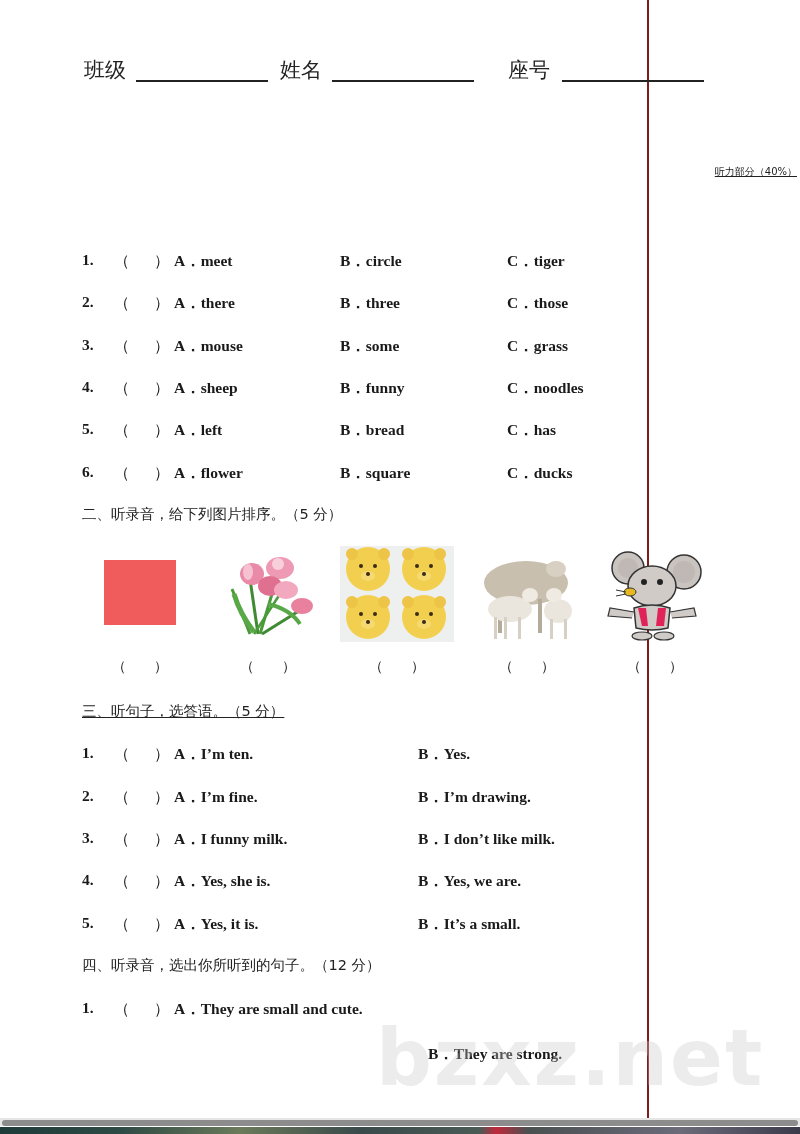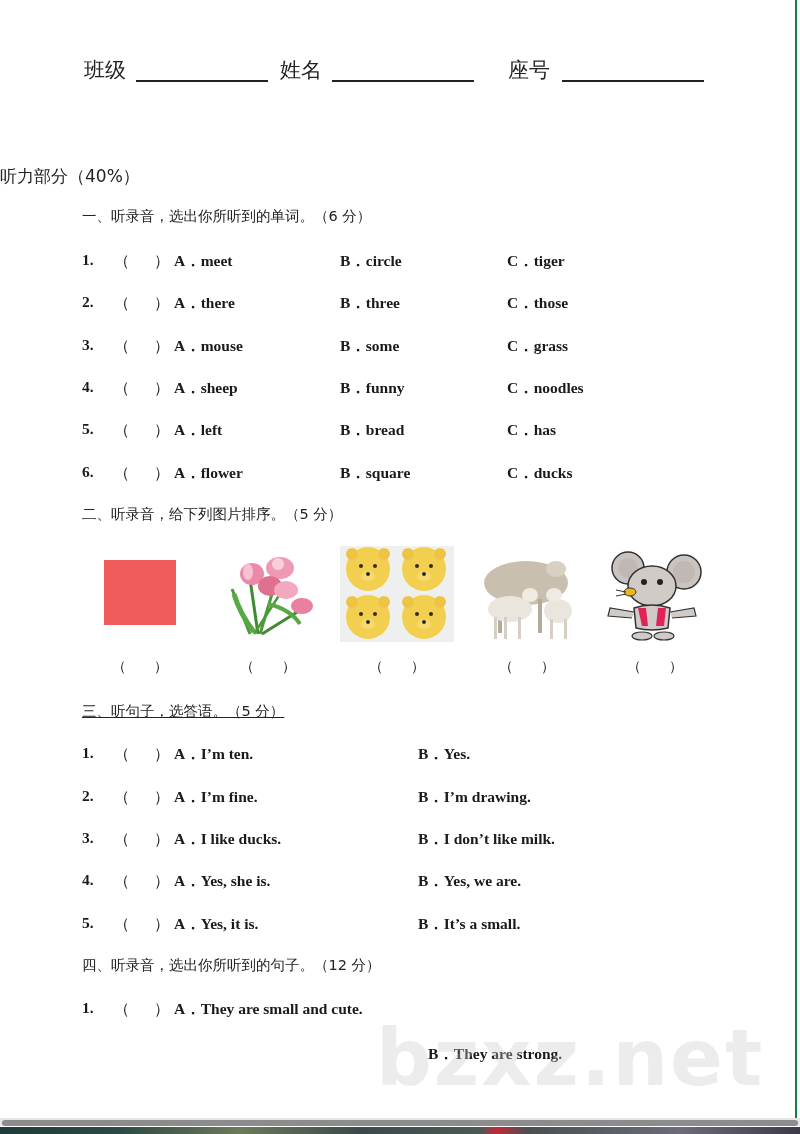--- a/index.html
+++ b/index.html
@@ -1,26 +1,26 @@
 <!DOCTYPE html>
 <html><head>
   <meta charset="utf-8">
   <style>
     * { margin: 0; padding: 0; box-sizing: border-box; }
     html, body { width: 800px; height: 1134px; overflow: hidden; background: #ffffff; }
     body { position: relative; font-family: "DejaVu Serif", "Liberation Serif", serif; color: #1a1a1a; }
 
-    .page { position: absolute; left: 0; top: 0; width: 797px; height: 1118px; background: #fff; border-right: 2px solid #15803d; }
+    .page { position: absolute; left: 0; top: 0; width: 649px; height: 1118px; background: #fff; border-right: 2px solid #7f1d1d; }
 
     .info-row { position: absolute; top: 56px; left: 84px; font-family: "DejaVu Sans", "Liberation Sans", sans-serif; font-size: 21px; color: #222; }
     .info-row .lbl { position: absolute; top: 0; white-space: nowrap; }
     .info-row .line { position: absolute; top: 24px; height: 2px; background: #222; }
 
     .title { position: absolute; top: 114px; left: 0; width: 797px; text-align: center; font-family: "DejaVu Sans", "Liberation Sans", sans-serif; font-size: 19px; color: #222; letter-spacing: 0.5px; }
-    .subtitle { position: absolute; top: 165px; left: 0; width: 797px; text-align: left; font-family: "DejaVu Sans", "Liberation Sans", sans-serif; font-size: 17px; color: #222; }
+    .subtitle { position: absolute; top: 165px; left: 0; width: 797px; text-align: right; font-family: "DejaVu Sans", "Liberation Sans", sans-serif; font-size: 10px; color: #222; text-decoration: underline; }
 
     .section-head { position: absolute; left: 82px; font-family: "DejaVu Sans", "Liberation Sans", sans-serif; font-size: 14.5px; color: #222; white-space: nowrap; }
 
     .q { position: absolute; left: 82px; height: 22px; font-family: "Liberation Serif", "DejaVu Serif", serif; font-weight: bold; font-size: 15.5px; color: #1a1a1a; white-space: nowrap; }
     .q span { position: absolute; top: 0; }
     .q .num { left: 0; }
     .q .lp { left: 32px; font-weight: normal; }
     .q .rp { left: 72px; font-weight: normal; }
     .q .optA { left: 92px; }
     .q .optB { left: 258px; }
@@ -45,21 +45,20 @@
     <span class="lbl" style="left:0;">班级</span>
     <div class="line" style="left:52px;width:132px;"></div>
     <span class="lbl" style="left:196px;">姓名</span>
     <div class="line" style="left:248px;width:142px;"></div>
     <span class="lbl" style="left:424px;">座号</span>
     <div class="line" style="left:478px;width:142px;"></div>
   </div>
 
   <div class="subtitle">听力部分（40%）</div>
 
-  <div class="section-head" style="top:207px;">一、听录音，选出你所听到的单词。（6 分）</div>
 
   <div class="q" style="top:251px;">
     <span class="num">1.</span>
     <span class="lp">（</span>
     <span class="rp">）</span>
     <span class="optA">A．meet</span>
     <span class="optB">B．circle</span>
     <span class="optC">C．tiger</span>
   </div>
   <div class="q" style="top:293px;">
@@ -218,21 +217,21 @@
     <span class="num">2.</span>
     <span class="lp">（</span>
     <span class="rp">）</span>
     <span class="optA">A．I’m fine.</span>
     <span class="optB2">B．I’m drawing.</span>
   </div>
   <div class="q" style="top:829px;">
     <span class="num">3.</span>
     <span class="lp">（</span>
     <span class="rp">）</span>
-    <span class="optA">A．I like ducks.</span>
+    <span class="optA">A．I funny milk.</span>
     <span class="optB2">B．I don’t like milk.</span>
   </div>
   <div class="q" style="top:871px;">
     <span class="num">4.</span>
     <span class="lp">（</span>
     <span class="rp">）</span>
     <span class="optA">A．Yes, she is.</span>
     <span class="optB2">B．Yes, we are.</span>
   </div>
   <div class="q" style="top:914px;">

